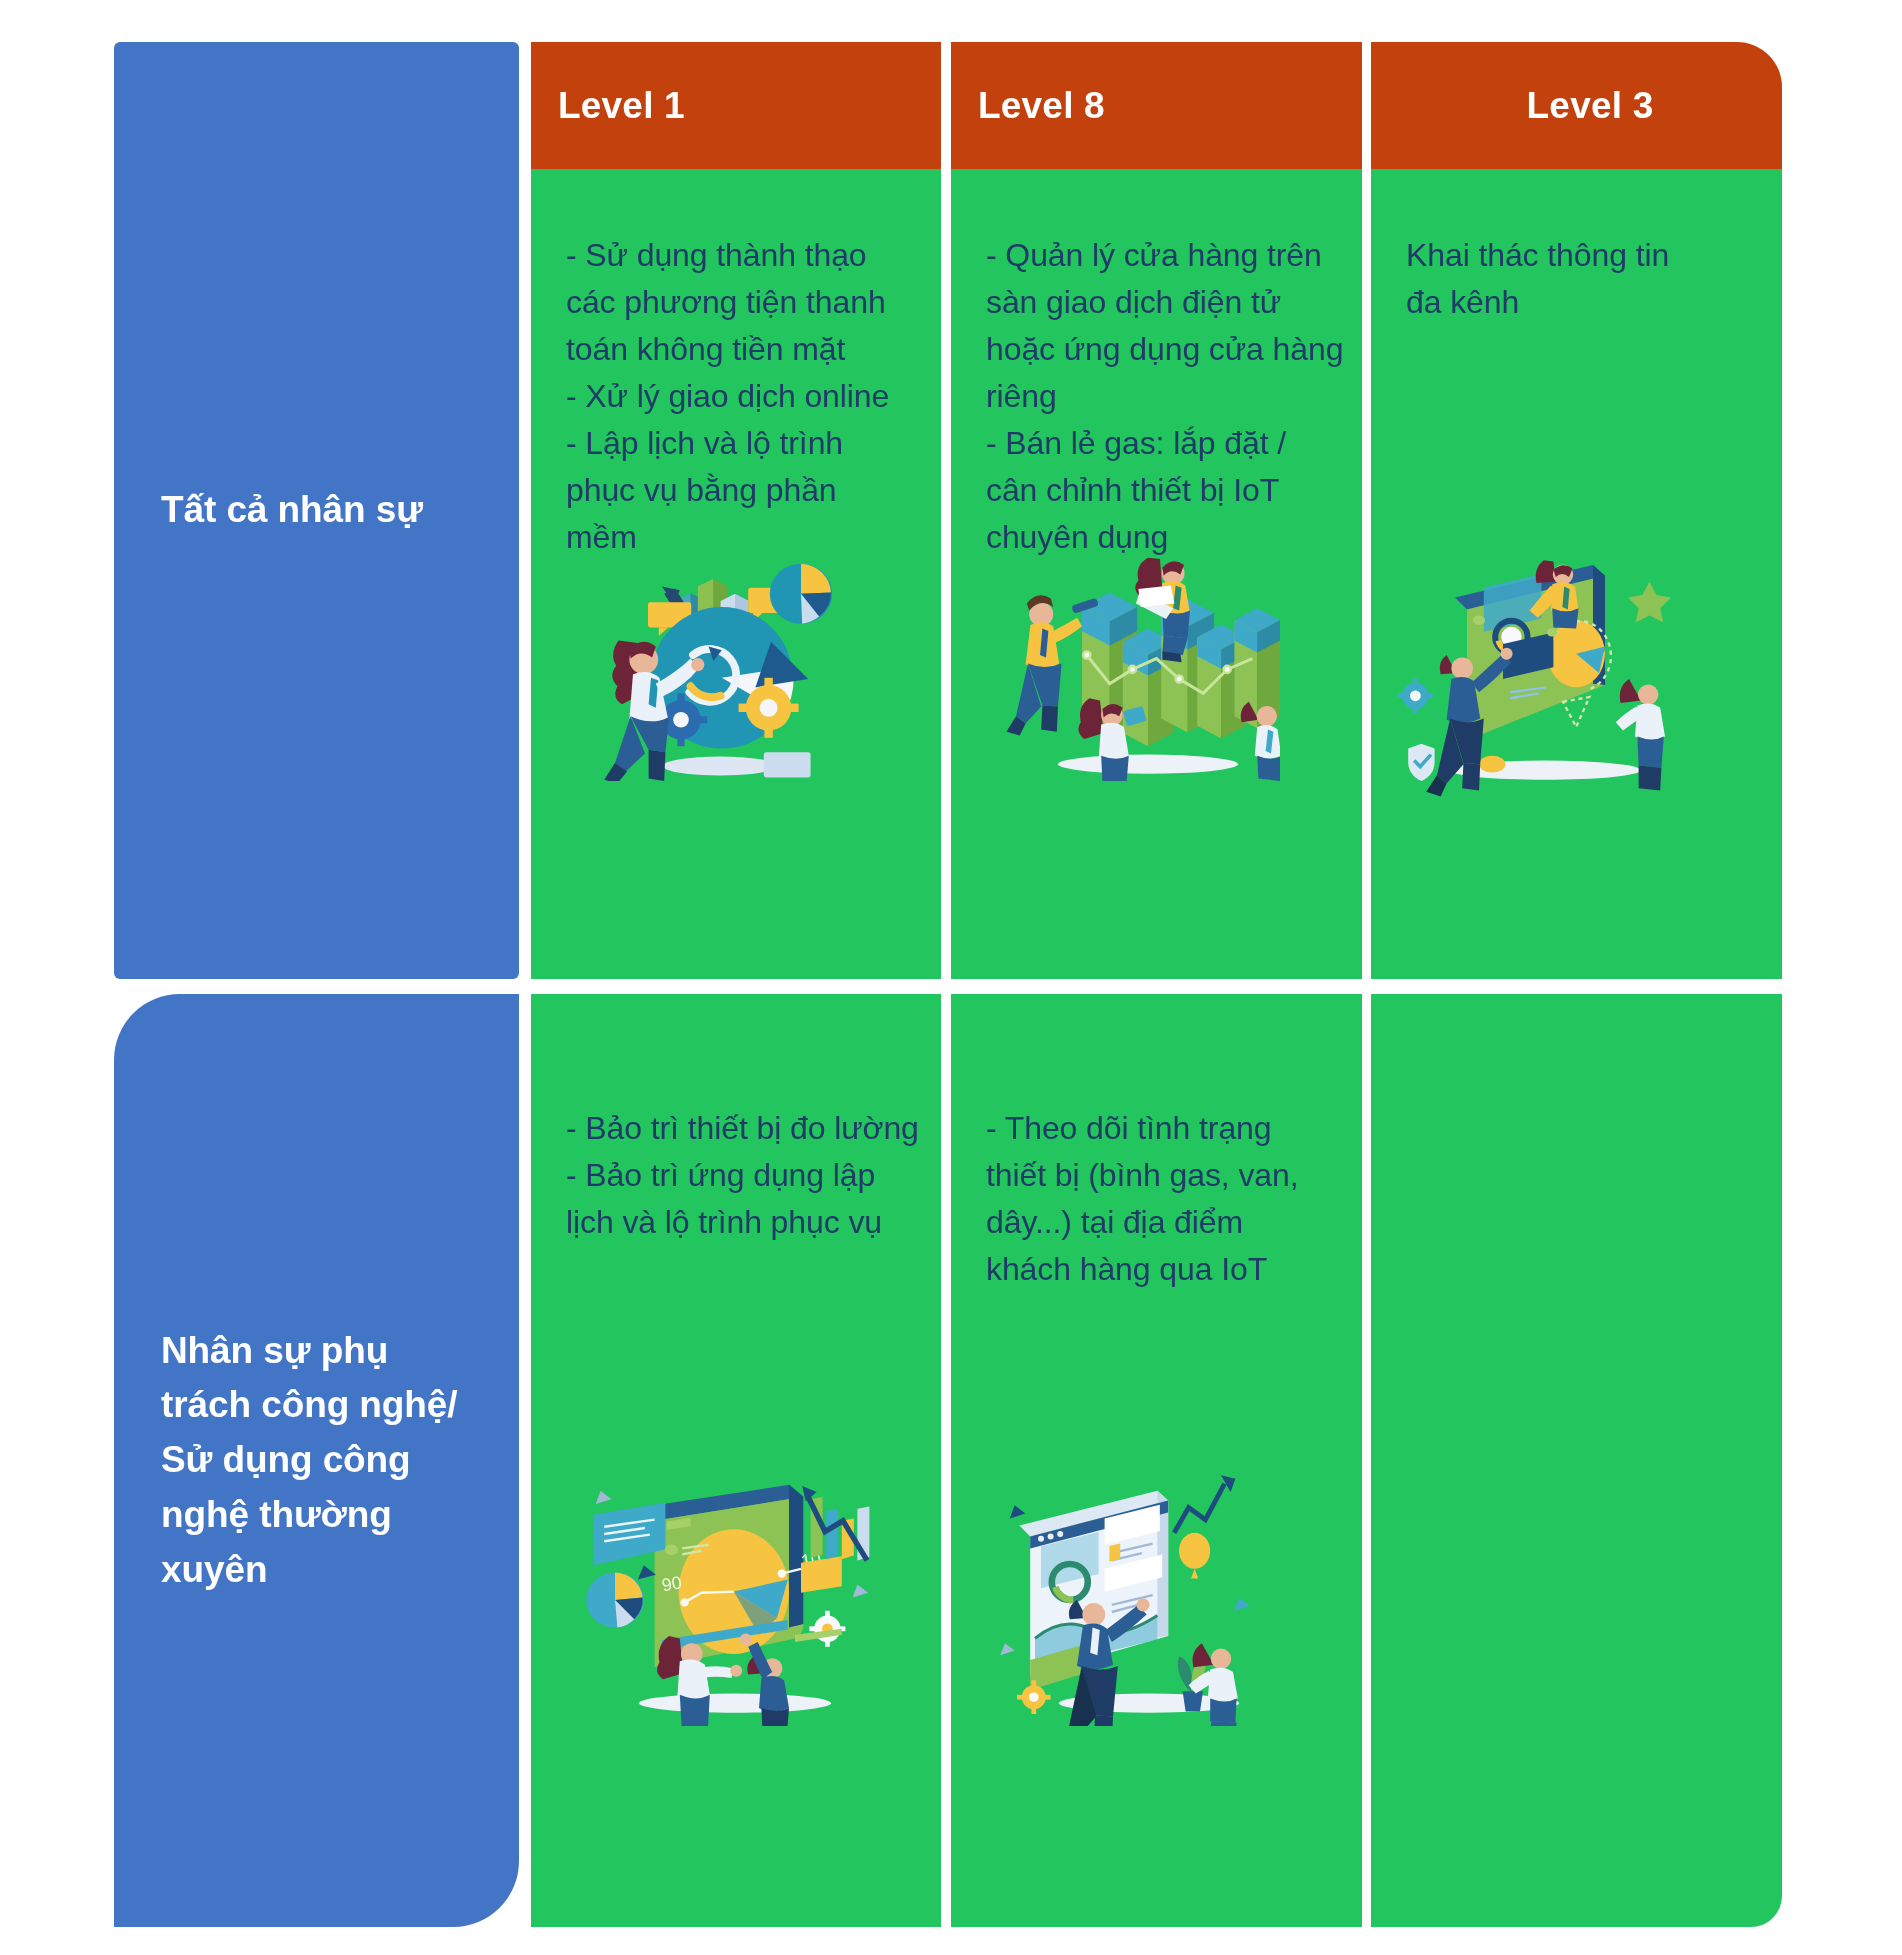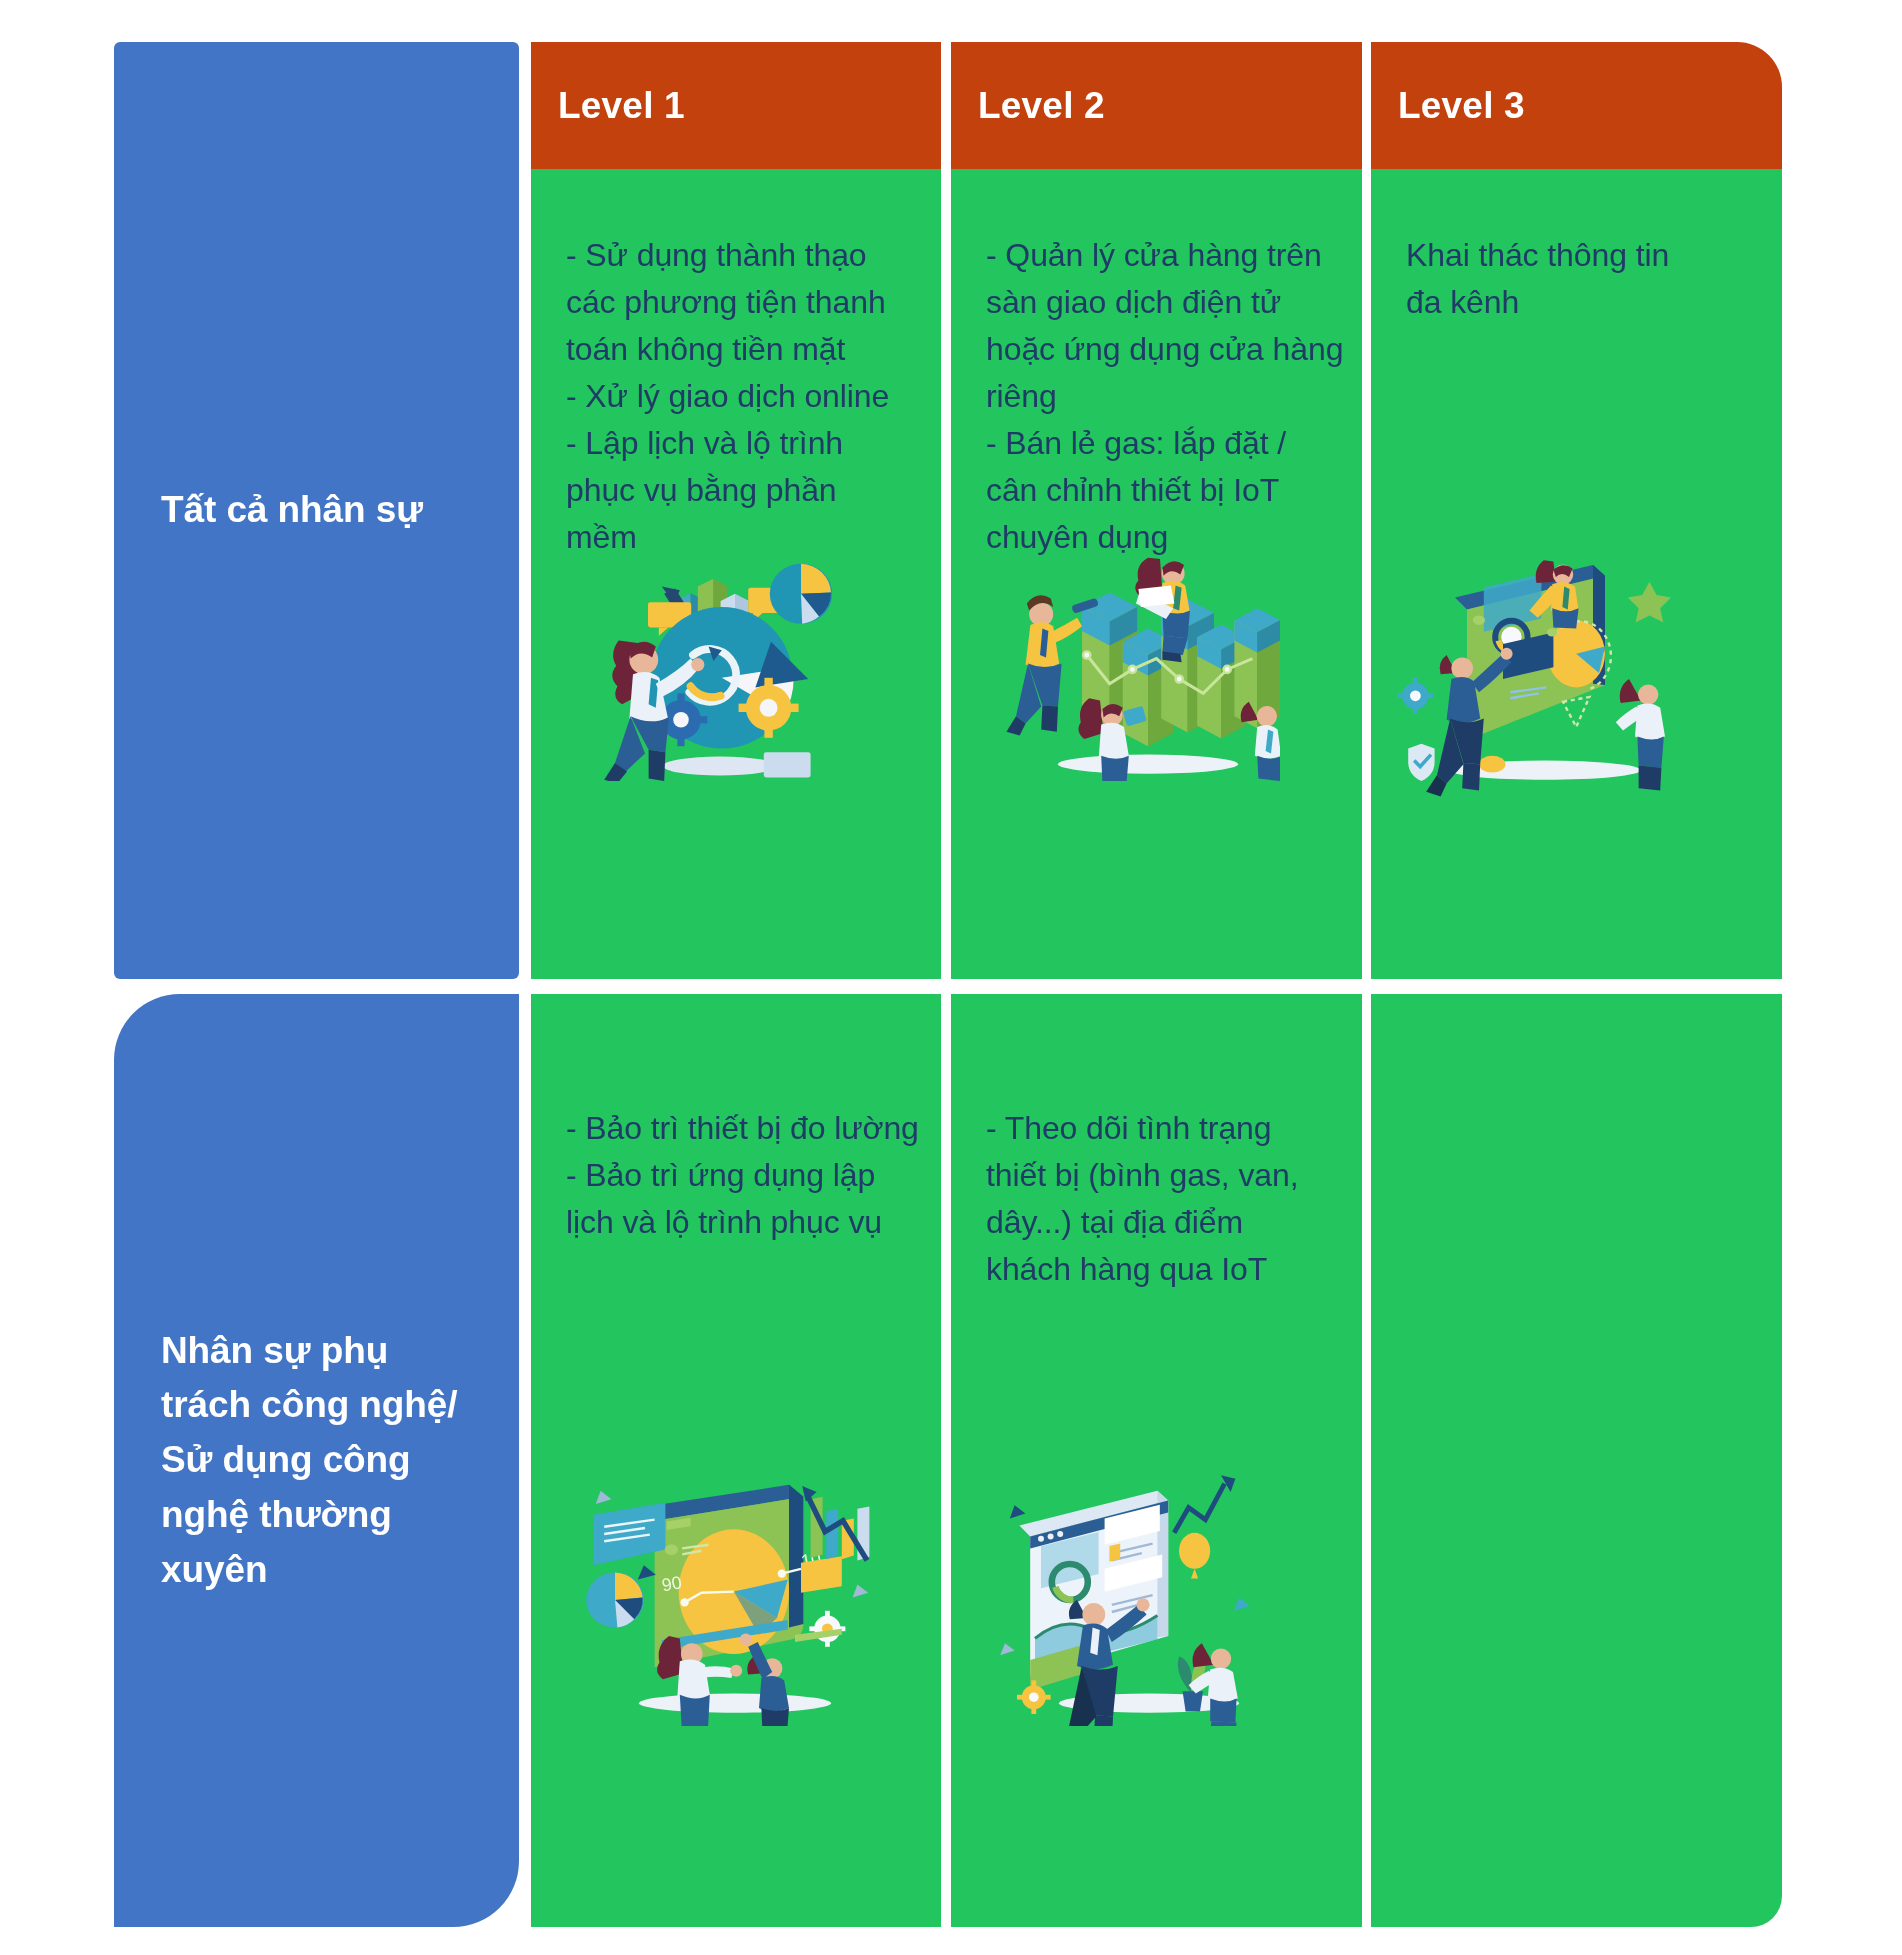--- a/index.html
+++ b/index.html
@@ -43,21 +43,21 @@
     display: flex;
     align-items: center;
     padding-left: 27px;
   }
   .levelhead-text {
     color: #ffffff;
     font-size: 37px;
     font-weight: 700;
     letter-spacing: 0.2px;
   }
-  .levelhead.last { border-radius: 0 45px 0 0; }
+  .levelhead.last { border-radius: 0 45px 0 0; justify-content: center; }
 
   
   .bodycell {
     background: #22c55e;
     overflow: hidden;
   }
   .bodycell.br-round { border-radius: 0 0 31px 0; }
   .bodytext {
     position: absolute;
     left: 35px;
@@ -78,21 +78,21 @@
 <div class="matrix">
 
   <div class="cell rowlabel r1" style="left:114px; top:42px; width:405px; height:937px;border-radius:6px;">
     <div class="rowlabel-text">Tất cả nhân sự</div>
   </div>
 
   <div class="cell levelhead" style="left:531px; top:42px; width:410px; height:127px;">
     <span class="levelhead-text">Level 1</span>
   </div>
   <div class="cell levelhead" style="left:951px; top:42px; width:411px; height:127px;">
-    <span class="levelhead-text">Level 2</span>
+    <span class="levelhead-text">Level 8</span>
   </div>
   <div class="cell levelhead last" style="left:1371px; top:42px; width:411px; height:127px;">
     <span class="levelhead-text">Level 3</span>
   </div>
 
   <div class="cell bodycell" style="left:531px; top:169px; width:410px; height:810px;">
     <div class="bodytext" style="top:63px; width:348px;">- Sử dụng thành thạo
 các phương tiện thanh
 toán không tiền mặt
 - Xử lý giao dịch online

